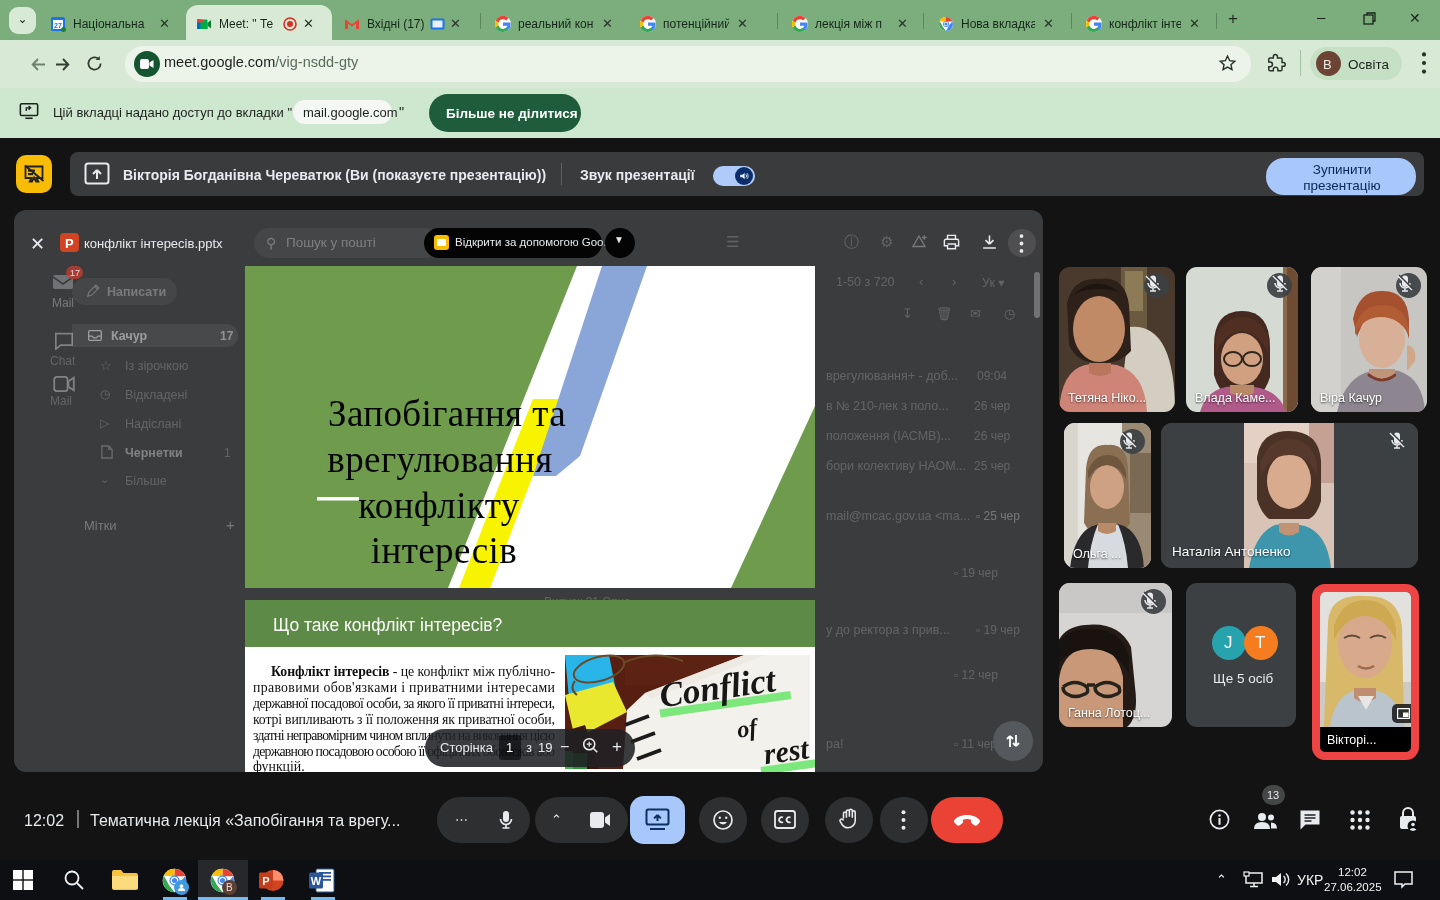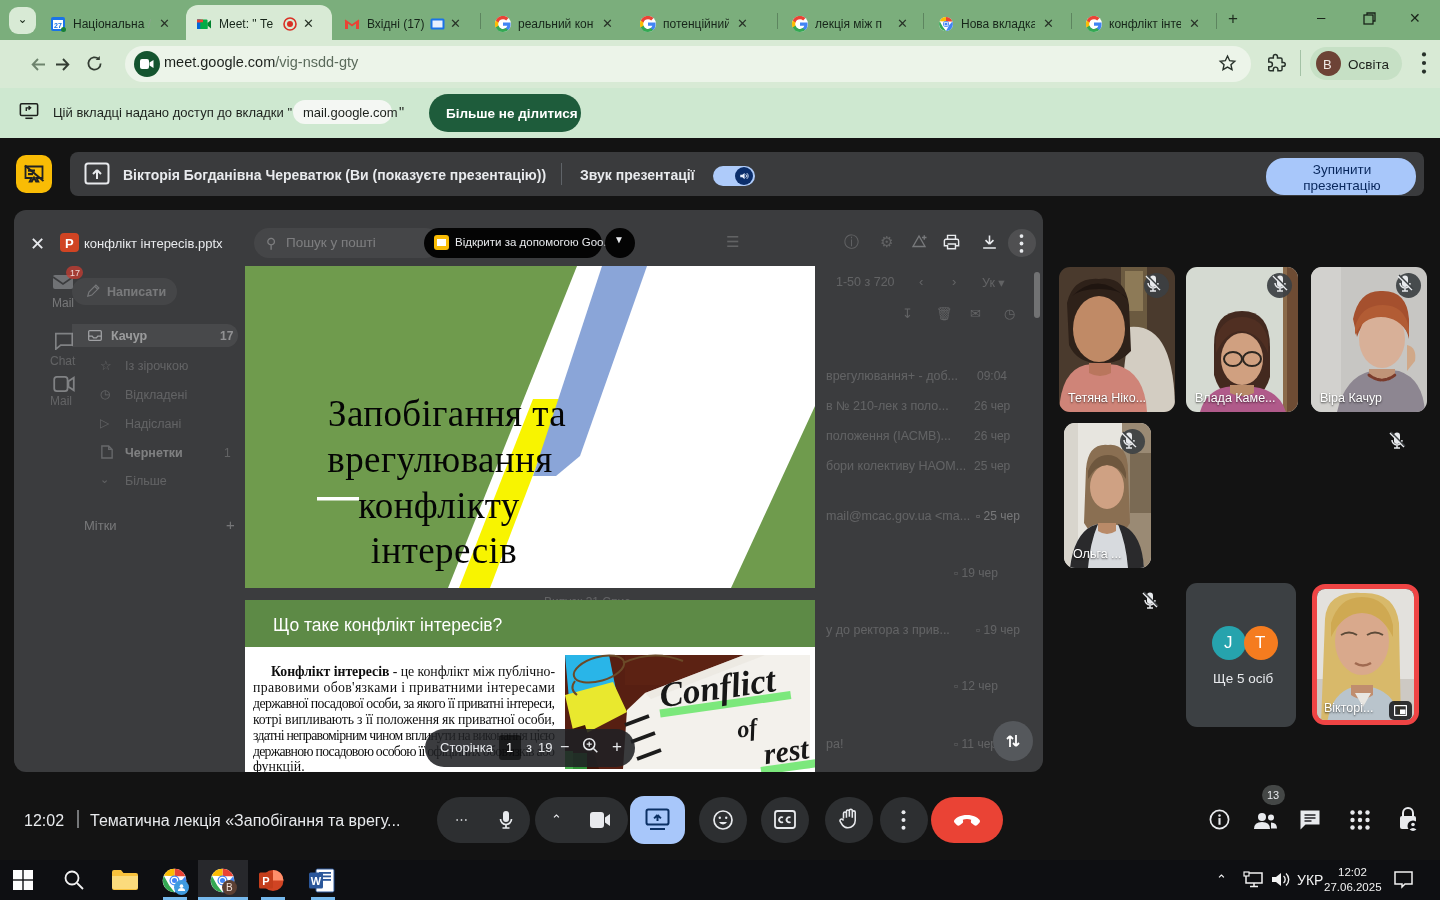--- a/index.html
+++ b/index.html
@@ -333,21 +333,21 @@
   <div class="txt dim2" style="left:960px;top:189px;font-size:12px;">26 чер</div>
   <div class="txt dim2" style="left:812px;top:219px;font-size:12.5px;">положення (ІАСМВ)...</div>
   <div class="txt dim2" style="left:960px;top:219px;font-size:12px;">26 чер</div>
   <div class="txt dim2" style="left:812px;top:249px;font-size:12.5px;">бори колективу НАОМ...</div>
   <div class="txt dim2" style="left:960px;top:249px;font-size:12px;">25 чер</div>
   <div class="txt dim2" style="left:812px;top:299px;font-size:12.5px;">mail@mcac.gov.ua &lt;ma...</div>
   <div class="txt" style="left:962px;top:299px;font-size:12px;color:rgba(255,255,255,.3);">▫ 25 чер</div>
   <div class="txt dim2" style="left:940px;top:356px;font-size:12px;">▫ 19 чер</div>
   <div class="txt dim2" style="left:812px;top:413px;font-size:12.5px;">у до ректора з прив...</div>
   <div class="txt dim2" style="left:962px;top:413px;font-size:12px;">▫ 19 чер</div>
-  <div class="txt dim2" style="left:940px;top:469px;font-size:12px;">▫ 12 чер</div>
+  <div class="txt dim2" style="left:940px;top:458px;font-size:12px;">▫ 12 чер</div>
   <div class="txt dim2" style="left:812px;top:527px;font-size:12.5px;">pa!</div>
   <div class="txt dim2" style="left:940px;top:527px;font-size:12px;">▫ 11 чер</div>
   <div class="txt dim2" style="left:530px;top:385px;font-size:12px;">Випуск 31 Спис...</div>
 
   <svg class="abs" style="left:231px;top:56px;width:570px;height:322px;" viewBox="0 0 570 322">
     <rect width="570" height="322" fill="#ffffff"></rect>
     <polygon points="0,0 332,0 203,322 0,322" fill="#6f9b4d"></polygon>
     <polygon points="288,133 317,133 245,322 214,322" fill="#f8f400"></polygon>
     <polygon points="357,0 402,0 335,190 311,210 288,210" fill="#8aa5d8"></polygon>
     <polygon points="486,322 570,140 570,322" fill="#6f9b4d"></polygon>
@@ -488,31 +488,64 @@
     <path d="M24 48 Q30 32 44 32 Q58 32 62 50 L62 56 Q54 42 43 42 Q32 42 24 56 Z" fill="#6e573e"></path>
     <path d="M6 145 Q10 110 30 102 L43 100 L58 103 Q76 110 80 145 Z" fill="#d7dade"></path>
     <path d="M6 145 Q10 112 28 103 L34 101 Q26 120 24 145 Z" fill="#2a2a2c"></path>
     <path d="M80 145 Q78 112 60 103 L54 101 Q62 120 64 145 Z" fill="#2a2a2c"></path>
     <path d="M34 100 h18 v8 q-9 6 -18 0 z" fill="#b98a68"></path>
   </svg>
   <div class="micoff" style="right:6px;top:6px;"></div>
   <div class="tname">Ольга ...</div>
 </div>
 
-
+<div class="tile" style="left:1161px;top:423px;width:257px;height:145px;background:#3c4043;">
+  <svg width="257" height="145" viewBox="0 0 257 145">
+    <rect width="257" height="145" fill="#3c4043"></rect>
+    <g>
+      <rect x="83" y="0" width="90" height="145" fill="#d9c2b6"></rect>
+      <rect x="83" y="0" width="90" height="40" fill="#e5d0c5"></rect>
+      <rect x="148" y="0" width="25" height="60" fill="#c5a193"></rect>
+      <path d="M96 34 Q100 8 128 8 Q158 8 160 38 L160 78 Q156 92 148 96 L108 96 Q100 90 96 76 Z" fill="#4a3226"></path>
+      <ellipse cx="128" cy="58" rx="22" ry="28" fill="#d8ab8e"></ellipse>
+      <path d="M100 38 Q108 16 128 16 Q150 16 156 40 L156 52 Q146 32 128 32 Q110 32 100 52 Z" fill="#56392a"></path>
+      <path d="M88 145 Q94 110 114 102 L128 100 L144 103 Q166 110 170 145 Z" fill="#3e96ac"></path>
+      <path d="M118 100 h20 v9 q-10 7 -20 0 z" fill="#c29274"></path>
+    </g>
+  </svg>
+  <div class="micoff" style="right:9px;top:9px;"></div>
+  <div class="tname" style="font-size:13.5px;left:11px;bottom:9px;">Наталія Антоненко</div>
+</div>
+
+<div class="tile" style="left:1059px;top:583px;width:113px;height:144px;">
+  <svg width="113" height="144" viewBox="0 0 113 144">
+    <rect width="113" height="144" fill="#d6d5d3"></rect>
+    <rect x="0" y="0" width="113" height="30" fill="#c9c8c6"></rect>
+    <path d="M-4 66 Q2 44 26 42 Q60 38 72 64 L76 104 Q80 134 68 144 L-4 144 Z" fill="#241b16"></path>
+    <path d="M0 96 Q4 66 32 64 Q58 64 64 94 L64 144 L0 144 Z" fill="#c89878"></path>
+    <path d="M-4 64 Q8 44 34 46 Q62 46 70 74 L70 90 Q56 66 32 66 Q10 66 -4 84 Z" fill="#191310"></path>
+    <g fill="none" stroke="#26221c" stroke-width="3.5">
+          <path d="M4 104 q12 -9 24 0 q2 6 -2 7 q-10 5 -18 0 q-4 -2 -4 -7"></path>
+          <path d="M36 104 q12 -9 24 0 q2 6 -2 7 q-10 5 -18 0 q-4 -2 -4 -7"></path>
+          <path d="M28 102 h8"></path>
+        </g>
+  </svg>
+  <div class="micoff" style="right:6px;top:6px;"></div>
+  <div class="tname">Ганна Лотоц...</div>
+</div>
 
 <div class="tile" style="left:1186px;top:583px;width:110px;height:144px;background:#3c4043;">
   <div class="abs" style="left:26px;top:43px;width:34px;height:34px;border-radius:50%;background:#26a3ad;"></div>
   <div class="txt" style="left:38px;top:50px;font-size:17px;color:#fff;">J</div>
   <div class="abs" style="left:58px;top:43px;width:34px;height:34px;border-radius:50%;background:#f57c1f;"></div>
   <div class="txt" style="left:69px;top:50px;font-size:17px;color:#fff;">T</div>
   <div class="txt" style="left:27px;top:88px;font-size:13.5px;color:#e8eaed;">Ще 5 осіб</div>
 </div>
 
-<div class="tile" style="left:1312px;top:584px;width:107px;height:141px;border:5px solid #ef4444;border-radius:13px;background:#000;">
+<div class="tile" style="left:1312px;top:584px;width:107px;height:176px;border:8px solid #ef4444;border-radius:13px;background:#000;">
   <svg width="101" height="135" viewBox="0 0 101 135">
     <rect width="101" height="135" fill="#e3e1dd"></rect>
     <rect x="0" y="90" width="101" height="45" fill="#cdc9c3"></rect>
     <path d="M8 30 Q10 2 44 4 Q78 2 82 34 L84 135 L70 135 L66 110 L20 112 L16 135 L4 135 Z" fill="#d8b96a"></path>
     <ellipse cx="45" cy="52" rx="27" ry="34" fill="#d9a98c"></ellipse>
     <path d="M14 34 Q22 8 45 8 Q70 8 76 36 L76 48 Q64 24 45 24 Q26 24 14 48 Z" fill="#cfa952"></path>
     <path d="M10 135 Q14 104 36 98 L45 96 L58 99 Q80 106 84 135 Z" fill="#b9c4cc"></path>
     <path d="M34 96 h22 v10 q-11 8 -22 0 z" fill="#c08d6e"></path>
     <path d="M38 104 l8 14 8-14 z" fill="#e8e6e2"></path>
     <g fill="none" stroke="#5c4a38" stroke-width="2">

